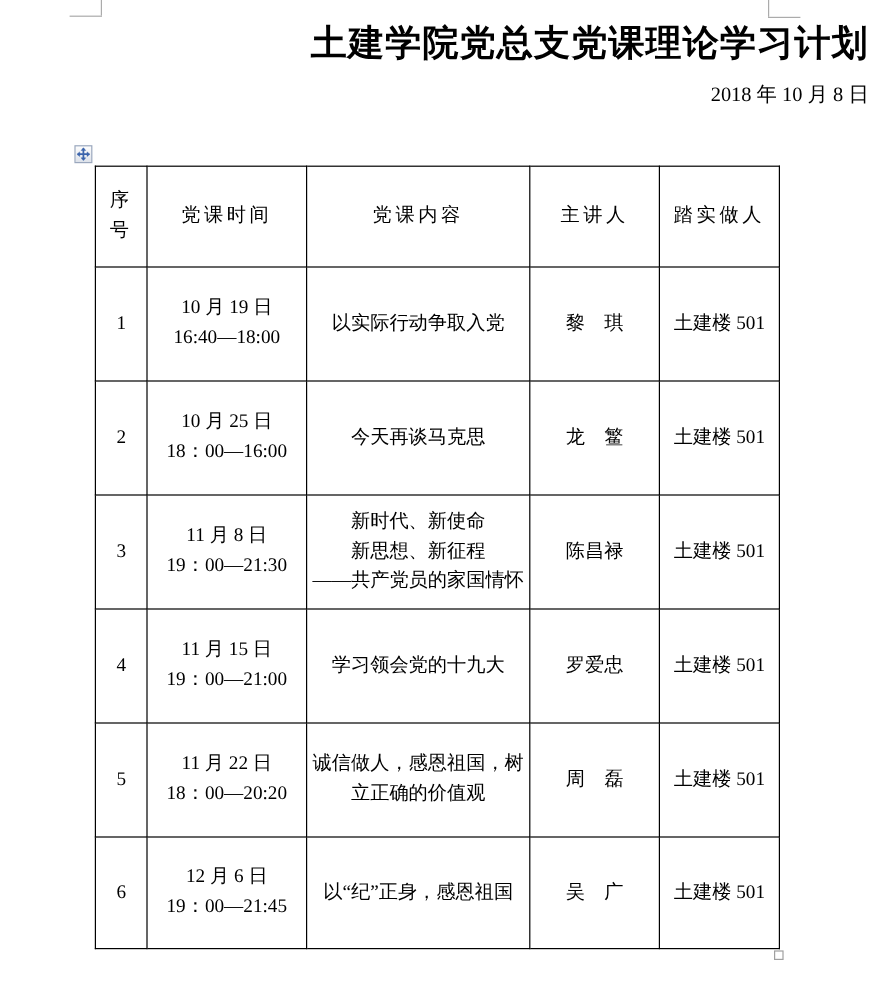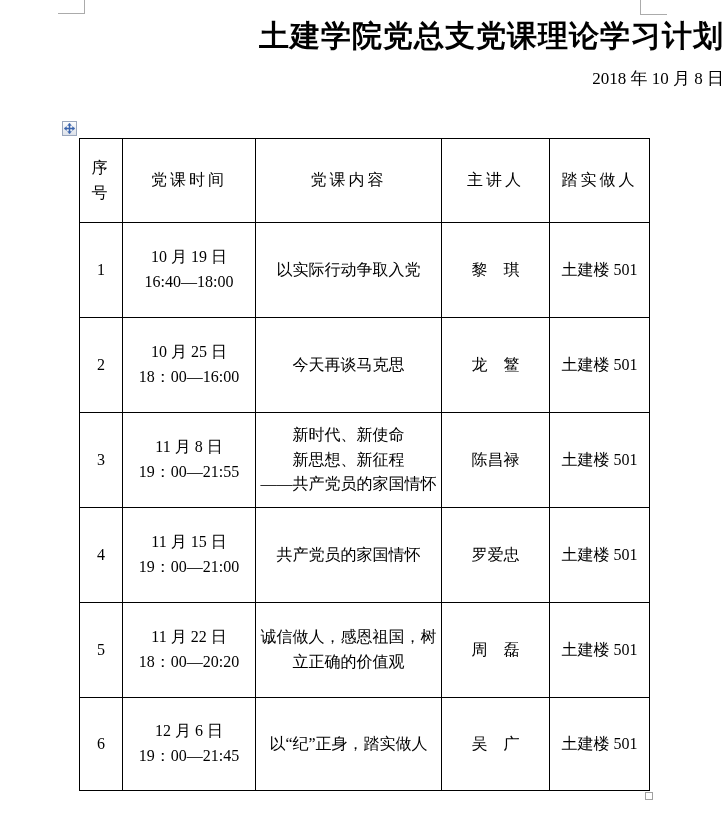--- a/index.html
+++ b/index.html
@@ -138,48 +138,48 @@
       <td>2</td>
       <td>10 月 25 日
 18：00—16:00</td>
       <td>今天再谈马克思</td>
       <td>龙　鳘</td>
       <td>土建楼 501</td>
     </tr>
     <tr class="row">
       <td>3</td>
       <td>11 月 8 日
-19：00—21:55</td>
+19：00—21:30</td>
       <td>新时代、新使命
 新思想、新征程
 ——共产党员的家国情怀</td>
       <td>陈昌禄</td>
       <td>土建楼 501</td>
     </tr>
     <tr class="row">
       <td>4</td>
       <td>11 月 15 日
 19：00—21:00</td>
-      <td>共产党员的家国情怀</td>
+      <td>学习领会党的十九大</td>
       <td>罗爱忠</td>
       <td>土建楼 501</td>
     </tr>
     <tr class="row">
       <td>5</td>
       <td>11 月 22 日
 18：00—20:20</td>
       <td>诚信做人，感恩祖国，树
 立正确的价值观</td>
       <td>周　磊</td>
       <td>土建楼 501</td>
     </tr>
     <tr class="row row-last">
       <td>6</td>
       <td>12 月 6 日
 19：00—21:45</td>
-      <td>以“纪”正身，踏实做人</td>
+      <td>以“纪”正身，感恩祖国</td>
       <td>吴　广</td>
       <td>土建楼 501</td>
     </tr>
   </tbody>
 </table>
 
 <div class="resize-handle"></div>
 
 </body></html>

